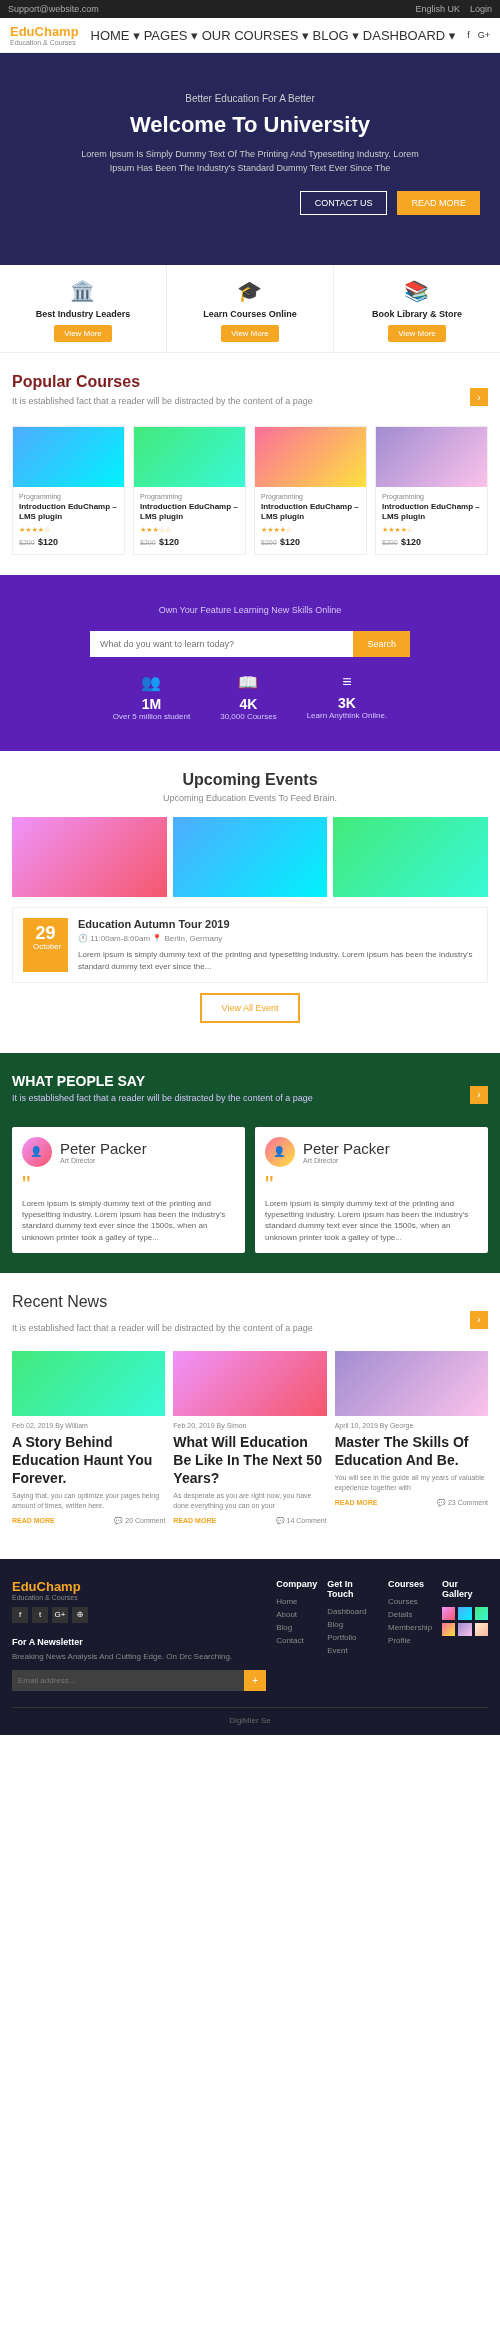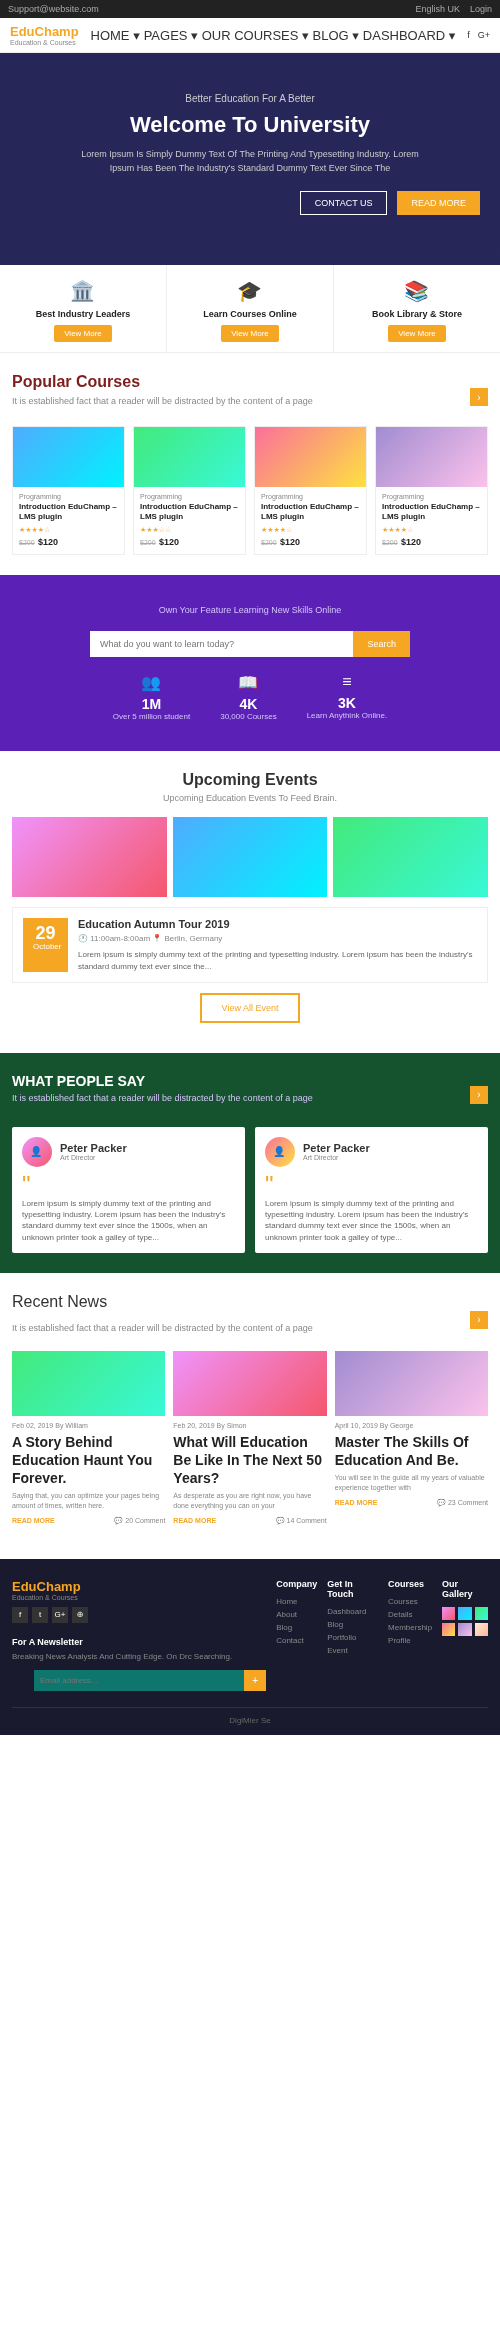--- a/index.html
+++ b/index.html
@@ -77,21 +77,21 @@
     .view-all-btn { display: block; margin: 10px auto; background: transparent; border: 2px solid #f5a623; color: #f5a623; padding: 8px 20px; font-size: 9px; cursor: pointer; text-align: center; width: fit-content; }
 
     
     .testimonials { background: #14532d; padding: 20px 12px; color: #fff; }
     .test-title { font-size: 14px; font-weight: bold; margin-bottom: 4px; }
     .test-sub { font-size: 9px; color: #d4c5f9; margin-bottom: 14px; }
     .test-grid { display: flex; gap: 10px; }
     .test-card { background: #fff; color: #333; flex: 1; padding: 10px; border-radius: 2px; }
     .test-person { display: flex; align-items: center; gap: 8px; margin-bottom: 8px; }
     .test-avatar { width: 30px; height: 30px; border-radius: 50%; background: #c8d8e8; display: flex; align-items: center; justify-content: center; font-size: 10px; color: #666; overflow: hidden; }
-    .test-name { font-size: 11px; font-weight: bold; }
+    .test-name { font-size: 15px; font-weight: normal; }
     .test-role { font-size: 7px; color: #888; }
     .test-quote { font-size: 24px; color: #f5a623; line-height: 0.8; margin-bottom: 4px; }
     .test-text { font-size: 8px; color: #666; line-height: 1.4; }
 
     
     .news-section { padding: 20px 12px; }
     .news-title { font-size: 16px; font-weight: normal; margin-bottom: 12px; }
     .news-sub { font-size: 9px; color: #888; margin-bottom: 14px; }
     .news-grid { display: flex; gap: 8px; margin-bottom: 14px; }
     .news-card { flex: 1; min-width: 0; }
@@ -110,21 +110,21 @@
     .footer-logo-sub { font-size: 7px; color: #888; }
     .footer-social { display: flex; gap: 4px; margin-top: 6px; }
     .social-icon { width: 16px; height: 16px; background: #333; color: #fff; font-size: 8px; display: flex; align-items: center; justify-content: center; cursor: pointer; }
     .footer-col h5 { font-size: 9px; font-weight: bold; color: #fff; margin-bottom: 8px; }
     .footer-col ul { list-style: none; }
     .footer-col ul li { font-size: 8px; color: #888; margin-bottom: 4px; cursor: pointer; }
     .footer-cols { display: flex; gap: 10px; flex: 1; }
     .footer-newsletter { flex: 1.2; }
     .footer-newsletter p { font-size: 8px; color: #888; margin-bottom: 8px; line-height: 1.4; }
     .newsletter-input { display: flex; }
-    .newsletter-input input { flex: 1; padding: 5px 6px; background: #0f766e; border: none; color: #ccc; font-size: 8px; outline: none; margin-left: 22px; }
+    .newsletter-input input { flex: 1; padding: 5px 6px; background: #404040; border: none; color: #ccc; font-size: 8px; outline: none; }
     .newsletter-btn { background: #f5a623; border: none; color: #fff; padding: 5px 8px; font-size: 10px; cursor: pointer; }
     .footer-gallery { display: grid; grid-template-columns: repeat(3, 1fr); gap: 3px; }
     .gallery-thumb { width: 100%; aspect-ratio: 1; background: #c8d8e8; display: flex; align-items: center; justify-content: center; font-size: 6px; color: #666; }
     .footer-bottom { border-top: 1px solid #333; padding-top: 8px; text-align: center; font-size: 8px; color: #666; }
     .photo-1 { background: linear-gradient(135deg, #f093fb 0%, #f5576c 100%); }
     .photo-2 { background: linear-gradient(135deg, #4facfe 0%, #00f2fe 100%); }
     .photo-3 { background: linear-gradient(135deg, #43e97b 0%, #38f9d7 100%); }
     .photo-4 { background: linear-gradient(135deg, #fa709a 0%, #fee140 100%); }
     .photo-5 { background: linear-gradient(135deg, #a18cd1 0%, #fbc2eb 100%); }
     .photo-6 { background: linear-gradient(135deg, #ffecd2 0%, #fcb69f 100%); }

